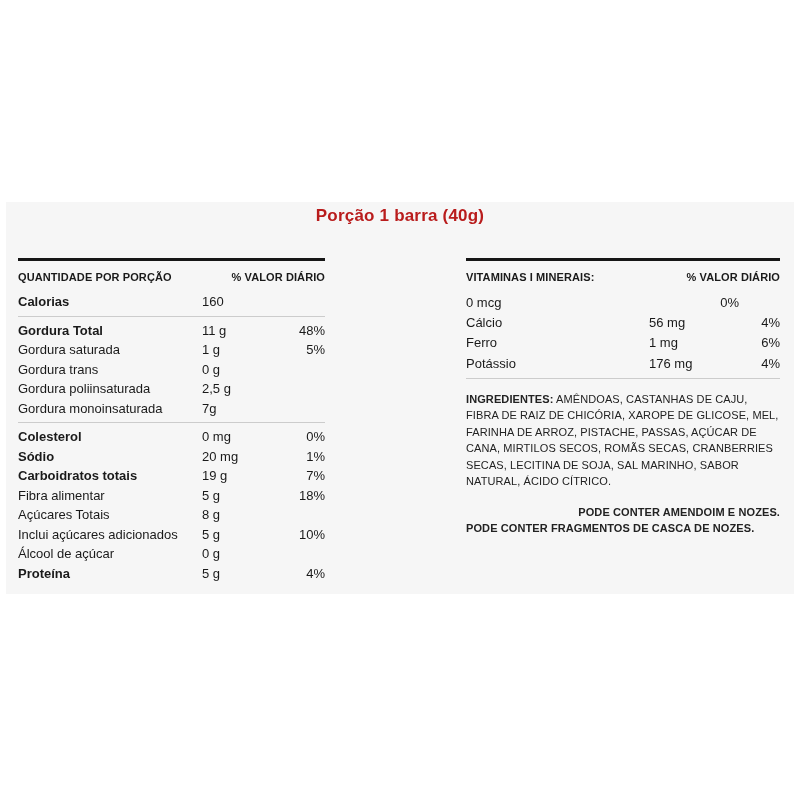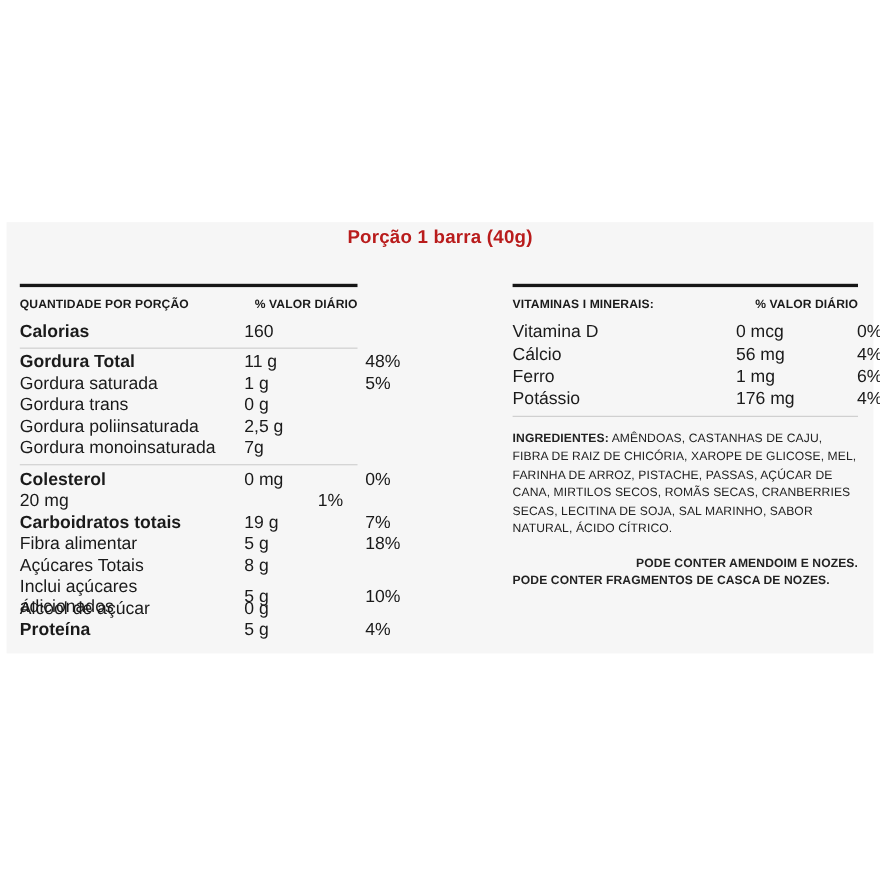--- a/index.html
+++ b/index.html
@@ -14,21 +14,21 @@
 
   .col { position:absolute; top:56px; }
   .col-left  { left:12px;  width:307px; }
   .col-right { left:460px; width:314px; }
 
   .bar { height:3px; background:#161616; }
 
   .hdr { display:flex; justify-content:space-between; padding:10px 0 9px 0;
          font-size:11px; font-weight:bold; letter-spacing:0.1px; }
 
-  .t-row { display:grid; align-items:center; font-size:16px;gap:20px; }
+  .t-row { display:grid; align-items:center; font-size:13px; }
   .col-left  .t-row { grid-template-columns:184px 90px 1fr; height:19.5px; }
   .col-right .t-row { grid-template-columns:183px 90px 1fr; height:20.4px; }
   .t-row .pct { text-align:right; }
   .bold { font-weight:bold; }
 
   .divider { border-top:1px solid #cccccc; margin:4px 0; height:0; }
 
   .para { font-size:11px; line-height:16.5px; letter-spacing:0.1px; color:#222222; }
   .ingredients { margin-top:12px; }
   .allergen-info { margin-top:14px; font-weight:bold; }
@@ -86,20 +86,21 @@
       </div>
 
       <div class="divider"></div>
 
       <div class="t-row">
         <span class="lbl bold">Colesterol</span>
         <span class="val">0 mg</span>
         <span class="pct">0%</span>
       </div>
       <div class="t-row">
+        <span class="lbl bold">Sódio</span>
         <span class="val">20 mg</span>
         <span class="pct">1%</span>
       </div>
       <div class="t-row">
         <span class="lbl bold">Carboidratos totais</span>
         <span class="val">19 g</span>
         <span class="pct">7%</span>
       </div>
       <div class="t-row">
         <span class="lbl">Fibra alimentar</span>
@@ -129,21 +130,20 @@
     </div>
 
     <div class="col col-right">
       <div class="bar"></div>
       <div class="hdr">
         <span>VITAMINAS I MINERAIS:</span>
         <span>% VALOR DIÁRIO</span>
       </div>
 
       <div class="t-row">
-        <span class="lbl">Vitamina D</span>
         <span class="val">0 mcg</span>
         <span class="pct">0%</span>
       </div>
       <div class="t-row">
         <span class="lbl">Cálcio</span>
         <span class="val">56 mg</span>
         <span class="pct">4%</span>
       </div>
       <div class="t-row">
         <span class="lbl">Ferro</span>

